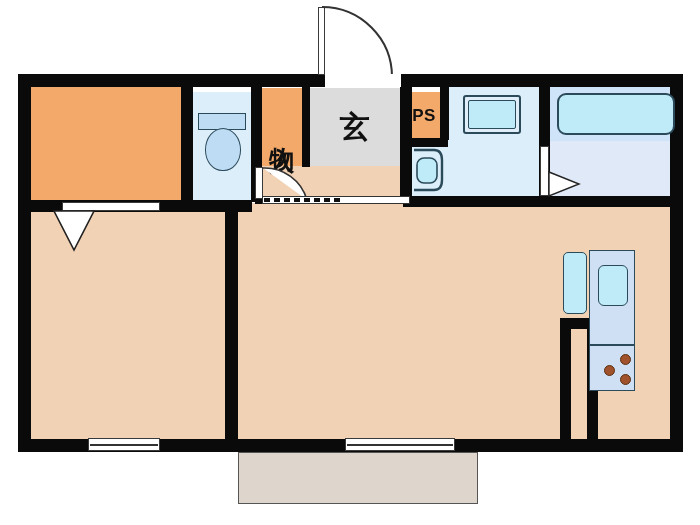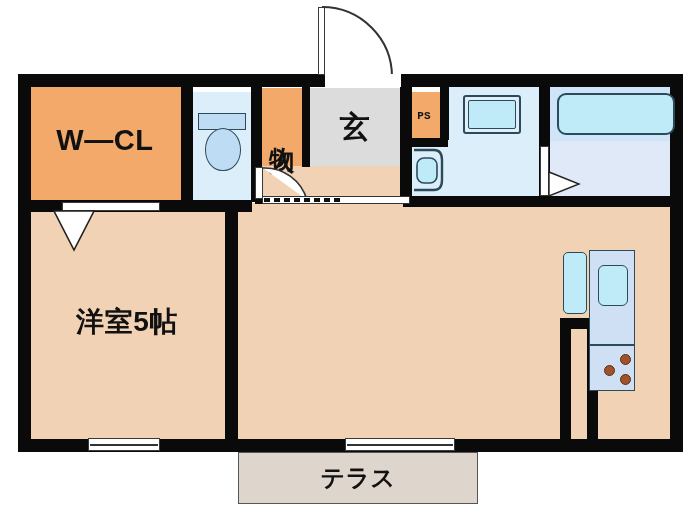--- a/index.html
+++ b/index.html
@@ -78,29 +78,27 @@
   <div class="abs wall" style="left:403px;top:196px;width:137px;height:11px;"></div>
 
   <div class="abs wall" style="left:539px;top:74px;width:11px;height:133px;"></div>
 
   <div class="abs wall" style="left:539px;top:196px;width:144px;height:11px;"></div>
 
   <div class="abs wall" style="left:560px;top:318px;width:11px;height:134px;"></div>
   <div class="abs wall" style="left:587px;top:318px;width:11px;height:134px;"></div>
   <div class="abs wall" style="left:560px;top:318px;width:38px;height:11px;"></div>
 
-  <div class="abs lbl" style="left:29px;top:110px;width:152px;height:60px;font-size:29px;">W—CL</div>
 
   <div class="abs lbl lbl-v" style="left:262px;top:88px;width:40px;height:79px;font-size:25px;line-height:1.05;">物入</div>
 
   <div class="abs lbl" style="left:310px;top:96px;width:90px;height:62px;font-size:30px;">玄</div>
 
-  <div class="abs lbl" style="left:408px;top:92px;width:32px;height:48px;font-size:11px;font-family:Liberation Mono, monospace;">PS</div>
+  <div class="abs lbl" style="left:408px;top:92px;width:32px;height:48px;font-size:17px;">PS</div>
 
-  <div class="abs lbl" style="left:29px;top:296px;width:196px;height:52px;font-size:28px;">洋室5帖</div>
 
 
   <div class="abs" style="left:198px;top:113px;width:48px;height:17px;background:#bfdcf5;border:1.6px solid #2b4a5a;"></div>
   <div class="abs" style="left:205px;top:128px;width:36px;height:43px;background:#bfdcf5;border:1.6px solid #2b4a5a;border-radius:50% 50% 48% 48%;"></div>
 
   <svg class="abs" style="left:410px;top:146px;width:36px;height:48px;" viewBox="0 0 36 48">
     <path d="M4 4 H24 Q32 4 32 14 V34 Q32 44 24 44 H4" fill="none" stroke="#2b4a5a" stroke-width="2.4"></path>
     <rect x="7" y="12" width="20" height="25" rx="7" fill="#bfeaf7" stroke="#2b4a5a" stroke-width="1.6"></rect>
   </svg>
 
@@ -145,15 +143,14 @@
     <path d="M2 1 L42 1 L22 40 Z" fill="#ffffff" stroke="#222" stroke-width="1.6"></path>
   </svg>
 
   <div class="abs white thin" style="left:88px;top:438px;width:72px;height:13px;"></div>
   <div class="abs" style="left:90px;top:444px;width:68px;height:1.6px;background:#333;"></div>
 
   <div class="abs white thin" style="left:345px;top:438px;width:110px;height:13px;"></div>
   <div class="abs" style="left:347px;top:444px;width:106px;height:1.6px;background:#333;"></div>
 
   <div class="abs terrace" style="left:238px;top:452px;width:240px;height:52px;"></div>
-  <div class="abs lbl" style="left:238px;top:455px;width:240px;height:46px;font-size:24px;">テラス</div>
 
 </div>
 
 </body></html>

